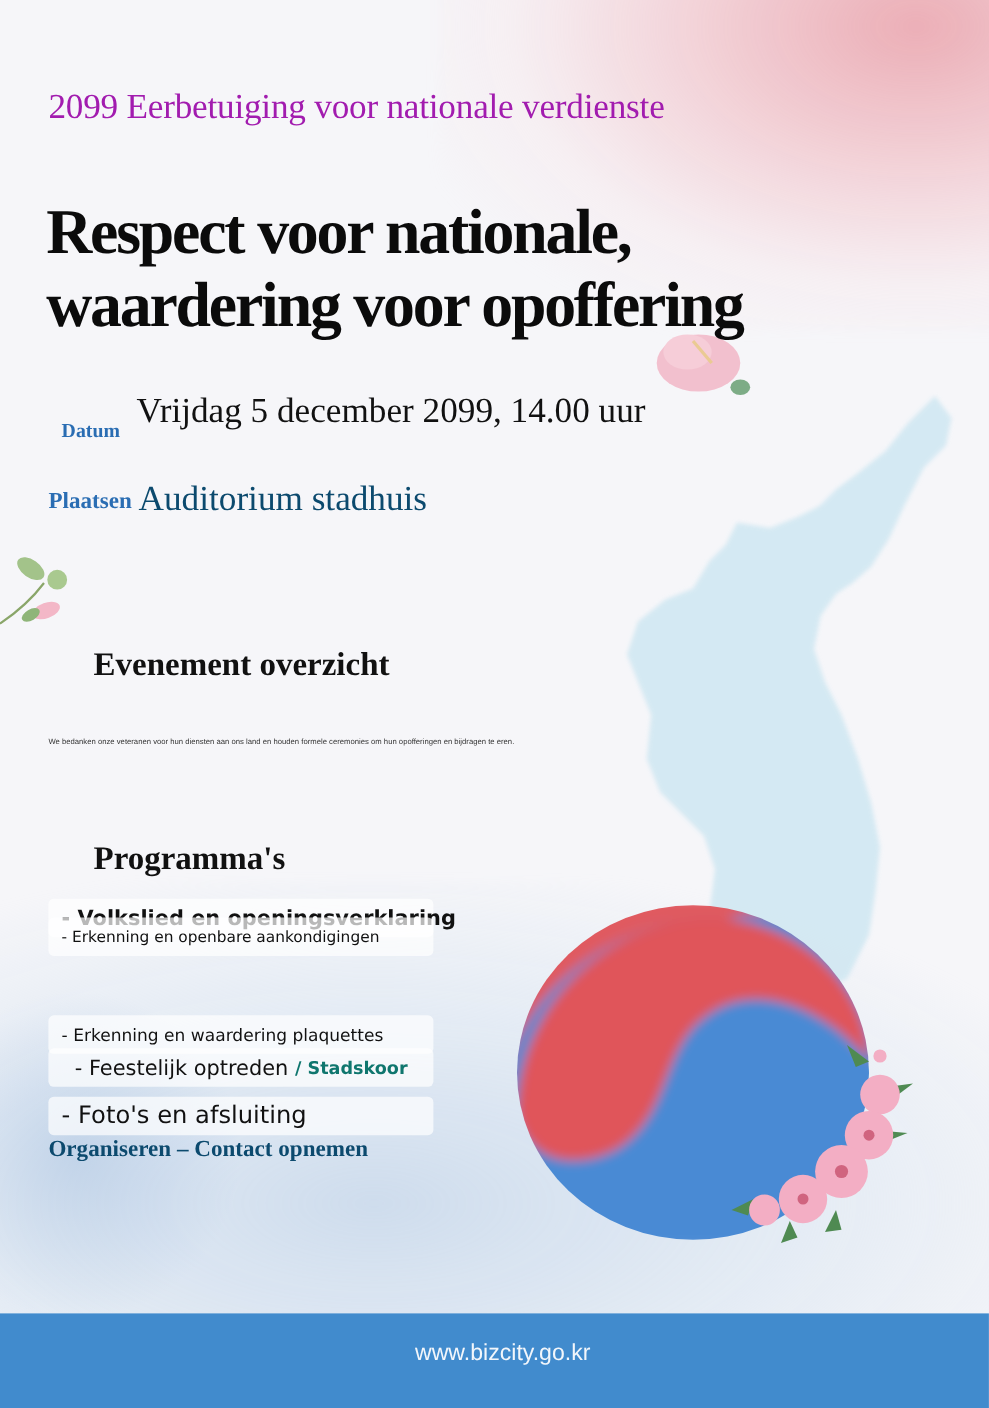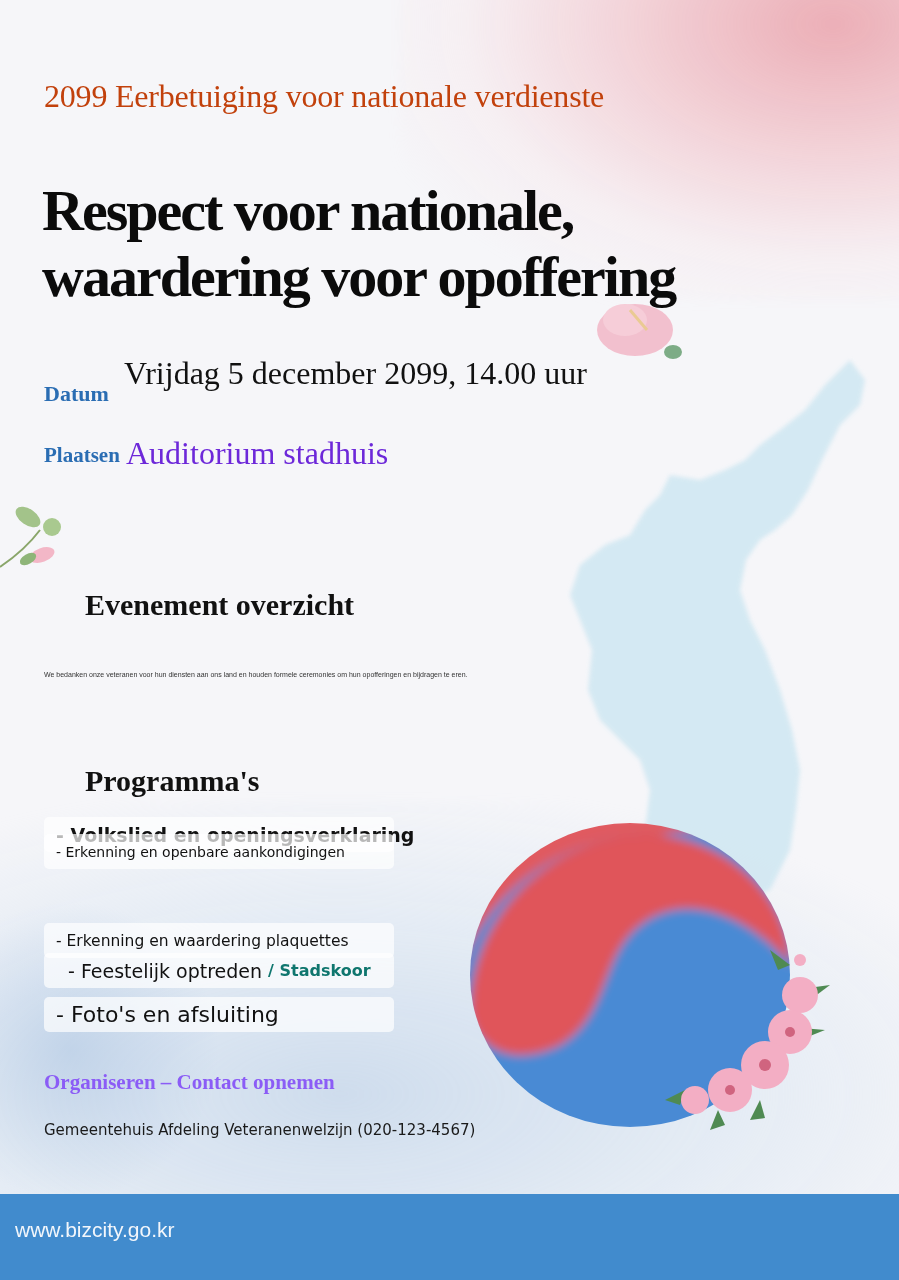--- a/index.html
+++ b/index.html
@@ -31,73 +31,73 @@
     .taegeuk {
       position: absolute; left: 460px; top: 815px; width: 340px; height: 320px;
     }
     .flower-top { position: absolute; left: 585px; top: 290px; width: 110px; height: 80px; }
     .sprig-left { position: absolute; left: 0; top: 495px; width: 70px; height: 80px; }
     .flowers-br { position: absolute; left: 650px; top: 940px; width: 190px; height: 200px; }
 
     .content { position: absolute; inset: 0; }
     .subtitle {
       position: absolute; left: 44px; top: 78px;
-      font-family: "Liberation Serif", serif; font-size: 32px; color: #c2410c;
+      font-family: "Liberation Serif", serif; font-size: 32px; color: #a21caf;
       letter-spacing: -0.2px;
     }
     .headline {
       position: absolute; left: 42px; top: 178px;
       font-family: "Liberation Serif", serif; font-weight: bold;
       font-size: 58px; line-height: 66px; letter-spacing: -2px; color: #0b0b0b;
     }
     .date-row { position: absolute; left: 44px; top: 355px; }
     .label-blue {
       font-family: "Liberation Serif", serif; font-weight: bold; color: #2a6db3;
     }
-    .label-date { position: absolute; left: 0; top: 26px; font-size: 22px; white-space: nowrap; }
+    .label-date { position: absolute; left: 12px; top: 26px; font-size: 18px; white-space: nowrap; }
     .date-val {
       position: absolute; left: 80px; top: 0; white-space: nowrap;
       font-family: "Liberation Serif", serif; font-size: 32px; color: #111;
     }
     .date-val .time { font-size: 32px; }
     .place-row { position: absolute; left: 44px; top: 435px; white-space: nowrap; }
     .label-place { position: absolute; left: 0; top: 8px; font-size: 21px; }
     .place-val {
       position: absolute; left: 82px; top: 0;
-      font-family: "Liberation Serif", serif; font-size: 32px; color: #6d28d9;
+      font-family: "Liberation Serif", serif; font-size: 32px; color: #0c4a6e;
     }
     .h2 {
       position: absolute; left: 45px;
       font-family: "Liberation Serif", serif; font-weight: bold; font-size: 30px; color: #111; margin-left: 40px;
     }
     .h2.overview { top: 588px; }
     .h2.program { top: 764px; }
     .overview-text {
       position: absolute; left: 44px; top: 671px; font-size: 7px; color: #333;
       white-space: nowrap;
     }
     .prog-item {
       position: absolute; left: 44px; width: 350px; height: 35px;
       background: rgba(255,255,255,0.7); border-radius: 5px;
       display: flex; align-items: center; padding-left: 12px;
       font-family: "DejaVu Sans", sans-serif; color: #111; white-space: nowrap;
     }
     .prog-item .accent { color: #0f766e; font-weight: bold; font-size: 16px; margin-left: 6px; }
     .h3 {
-      position: absolute; left: 44px; top: 1070px;
-      font-family: "Liberation Serif", serif; font-weight: bold; font-size: 21px; color: #8b5cf6;
+      position: absolute; left: 44px; top: 1032px;
+      font-family: "Liberation Serif", serif; font-weight: bold; font-size: 21px; color: #0c4a6e;
     }
     .contact {
       position: absolute; left: 44px; top: 1121px;
       font-family: "DejaVu Sans", sans-serif; font-size: 15px; color: #1a1a1a;
     }
     .footer {
       position: absolute; left: 0; top: 1194px; width: 899px; height: 86px;
       background: #418bcd;
-      display: flex; align-items: flex-start; padding-top: 24px; padding-left: 15px;
+      display: flex; justify-content: center; align-items: flex-start; padding-top: 24px; padding-left: 15px;
     }
     .footer-url {
       font-family: "Liberation Sans", sans-serif; font-size: 21px; color: #f2f6fb;
       text-decoration: none;
     }
   </style>
 </head>
 <body>
 
 <div class="bg-layer">
@@ -206,18 +206,17 @@
   </div>
   <div class="prog-item" style="top:953px; font-size:19px;padding-left:24px;">
     <span>- Feestelijk optreden</span>
     <span class="accent">/ Stadskoor</span>
   </div>
   <div class="prog-item" style="top:997px; font-size:22px;">
     <span>- Foto's en afsluiting</span>
   </div>
 
   <div class="h3">Organiseren – Contact opnemen</div>
-  <div class="contact">Gemeentehuis Afdeling Veteranenwelzijn (020-123-4567)</div>
 
   <div class="footer">
     <a class="footer-url">www.bizcity.go.kr</a>
   </div>
 </div>
 
 </body></html>

